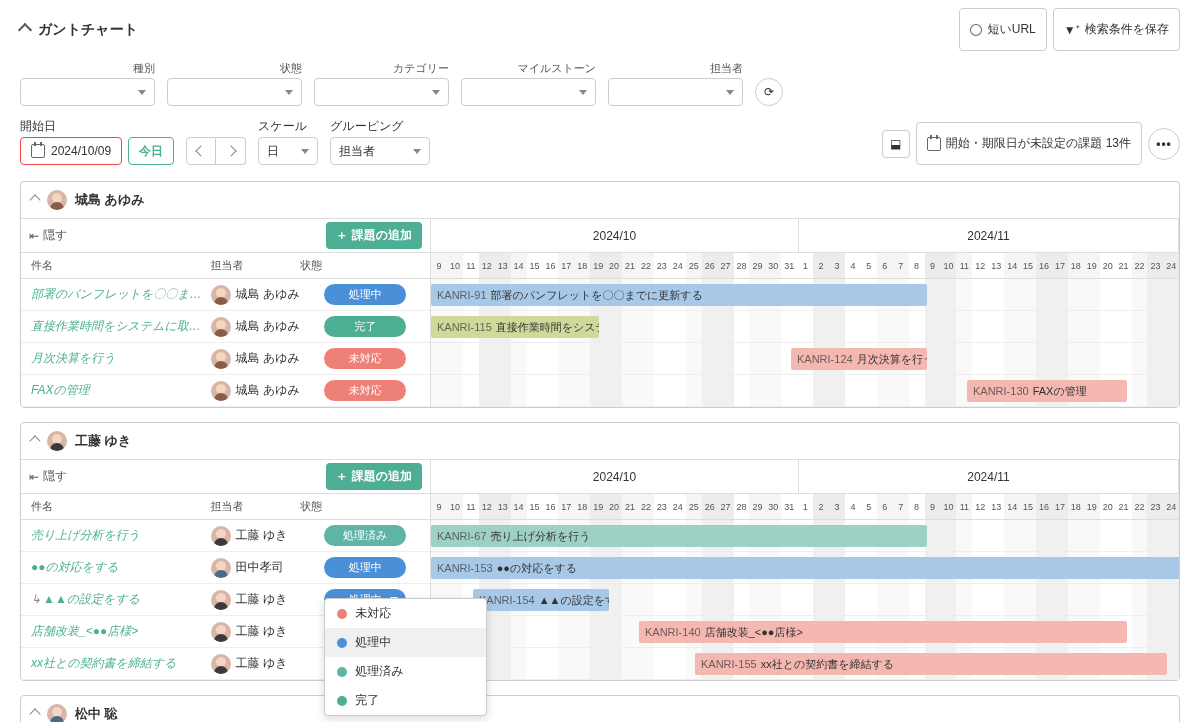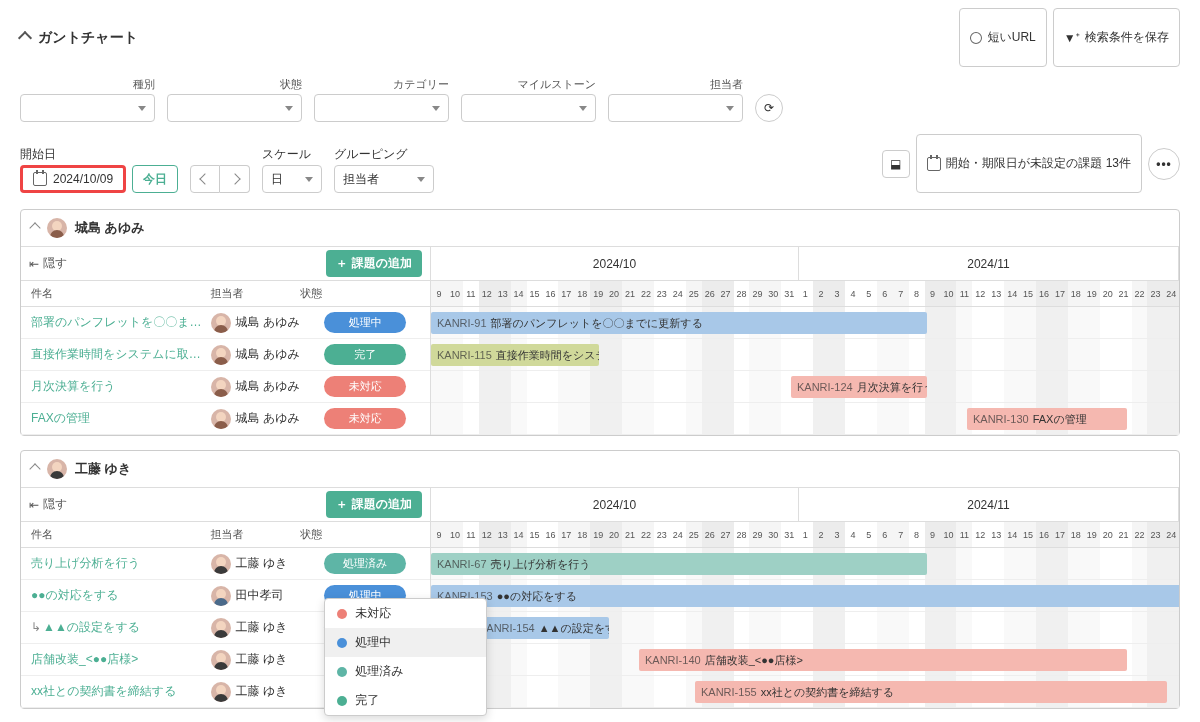--- a/index.html
+++ b/index.html
@@ -1,31 +1,31 @@
 <!DOCTYPE html>
 <html><head>
 <meta charset="utf-8">
 <style>
 * { box-sizing: border-box; margin: 0; padding: 0; }
 body { font-family: -apple-system, "Hiragino Sans", sans-serif; font-size: 12px; color: #333; background: #fff; }
 .topbar { display: flex; justify-content: space-between; align-items: center; padding: 8px 20px; }
 .topbar-left { display: flex; align-items: center; gap: 8px; font-weight: bold; font-size: 14px; }
 .topbar-right { display: flex; gap: 6px; }
 .chevron { display: inline-block; width: 10px; height: 10px; border-left: 2px solid #555; border-bottom: 2px solid #555; transform: rotate(135deg); }
-.btn-outline { border: 1px solid #ccc; border-radius: 4px; padding: 20px 10px; display: flex; align-items: center; gap: 5px; cursor: pointer; background: #fff; font-size: 12px; }
+.btn-outline { border: 1px solid #ccc; border-radius: 4px; padding: 12px 10px; display: flex; align-items: center; gap: 5px; cursor: pointer; background: #fff; font-size: 12px; }
 .filters { display: flex; gap: 12px; padding: 2px 20px 10px; flex-wrap: wrap; align-items: flex-end;}
 .filter { display: flex; flex-direction: column; gap: 2px; text-align: right; }
 .filter label { font-size: 11px; color: #555; }
 .select { border: 1px solid #ccc; border-radius: 4px; height: 28px; width: 135px; display:flex; align-items:center; justify-content:flex-end; padding:0 8px; cursor:pointer;}
 .dd-arrow { width:0; height:0; border-left: 4px solid transparent; border-right: 4px solid transparent; border-top: 5px solid #888;}
 .circle-btn { width:28px; height:28px; border:1px solid #ccc; border-radius:50%; display:flex; align-items:center; justify-content:center; cursor:pointer;}
 .controls { display:flex; padding: 2px 20px 10px; gap: 12px; align-items: flex-end; justify-content: space-between;}
 .controls-left { display:flex; gap:12px; align-items:flex-end;}
 .control-group { display:flex; flex-direction:column; gap:2px;}
-.date-box { border:3px solid #ef4444; border-radius:4px; height:28px; display:flex; align-items:center; gap:6px; padding:0 10px; cursor:pointer;}
+.date-box { border:1px solid #ef4444; border-radius:4px; height:28px; display:flex; align-items:center; gap:6px; padding:0 10px; cursor:pointer;}
 .today-btn { border:1px solid #4caf93; color:#4caf93; border-radius:4px; height:28px; padding:0 10px; display:flex; align-items:center; cursor:pointer; font-weight:bold;}
 .nav-btn { width:30px; height:28px; border:1px solid #ccc; display:flex; align-items:center; justify-content:center; cursor:pointer;}
 .nav-btns { display:flex;}
 .nav-btns .nav-btn:first-child{border-radius:4px 0 0 4px;}
 .nav-btns .nav-btn:last-child{border-radius:0 4px 4px 0; border-left:none;}
 .select-sm { width: 60px;}
 .select-md { width: 100px;}
 .controls-right { display:flex; gap:6px; align-items:center;}
 .dots-btn { width:32px; height:32px; border:1px solid #ccc; border-radius:50%; display:flex; align-items:center; justify-content:center; cursor:pointer; font-weight:bold; letter-spacing:1px;}
 .section { border:1px solid #ccc; border-radius:4px; margin: 6px 20px 14px;}
@@ -38,21 +38,21 @@
 .gantt-wrap { display:flex; border-top:1px solid #ddd;}
 .left-panel { width: 410px; flex-shrink:0; border-right:1px solid #ddd;}
 .lp-header { display:flex; justify-content:space-between; align-items:center; padding:6px 8px; border-bottom:1px solid #ddd; height:34px;}
 .hide-link { display:flex; align-items:center; gap:4px; color:#555; cursor:pointer;}
 .add-btn { background:#4caf93; color:#fff; border-radius:4px; padding: 5px 10px; display:flex; align-items:center; gap:4px; cursor:pointer; font-weight:bold;}
 .lp-cols { display:flex; border-bottom:1px solid #ddd; height:26px; align-items:center; font-size:11px; color:#555;}
 .col-name{width:190px; padding-left:10px;}
 .col-assignee{width:90px;}
 .col-status{width:130px;}
 .task-row{display:flex; height:32px; align-items:center; border-bottom:1px solid #eee;}
-.task-name{width:190px; padding-left:10px; color:#4caf93; overflow:hidden; text-overflow:ellipsis; white-space:nowrap; cursor:pointer; font-weight:500;}
+.task-name{width:190px; padding-left:10px; color:#4caf93; overflow:hidden; text-overflow:ellipsis; white-space:nowrap; cursor:pointer; font-weight:500;font-style:italic;}
 .task-assignee{width:90px; display:flex; align-items:center; gap:5px;}
 .task-status{width:130px; display:flex; justify-content:center;}
 .status-pill{border-radius:20px; padding:3px 0; width:82px; text-align:center; color:#fff; font-size:11px;}
 .status-pill.processing{background:#4a90d9;}
 .status-pill.done{background:#4caf93;}
 .status-pill.open{background:#ed8077;}
 .status-pill.resolved{background:#5eb5a6;}
 .status-pill.dropdown{position:relative; width:82px;}
 .status-pill.dropdown::after{content:""; position:absolute; right:8px; top:8px; width:0; height:0; border-left:4px solid transparent; border-right:4px solid transparent; border-top:5px solid #fff;}
 .right-panel{flex:1; overflow:hidden;}

